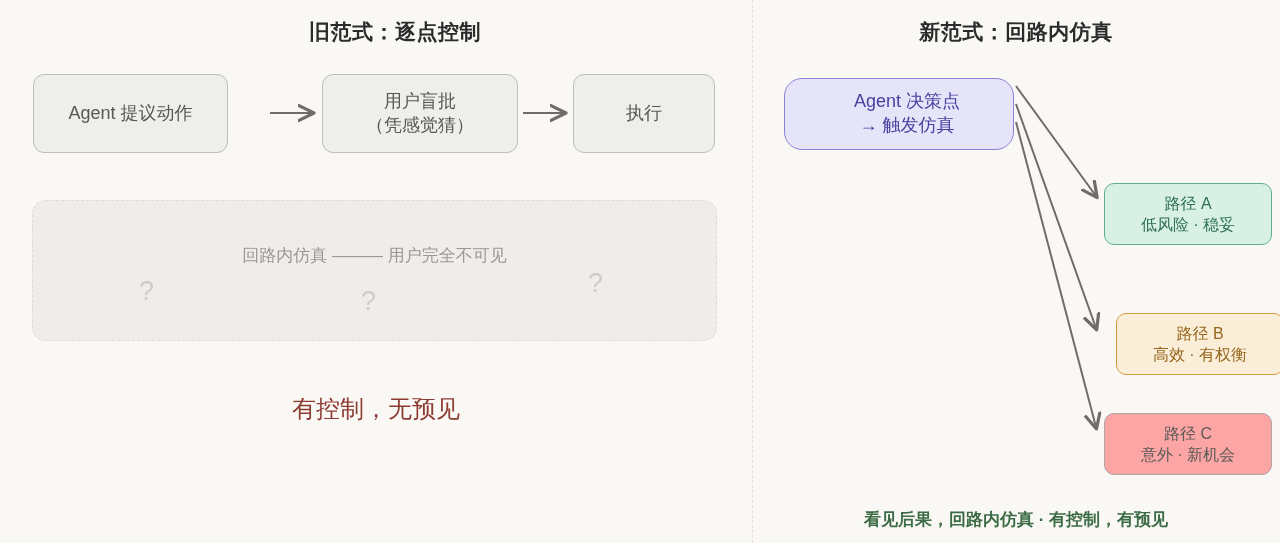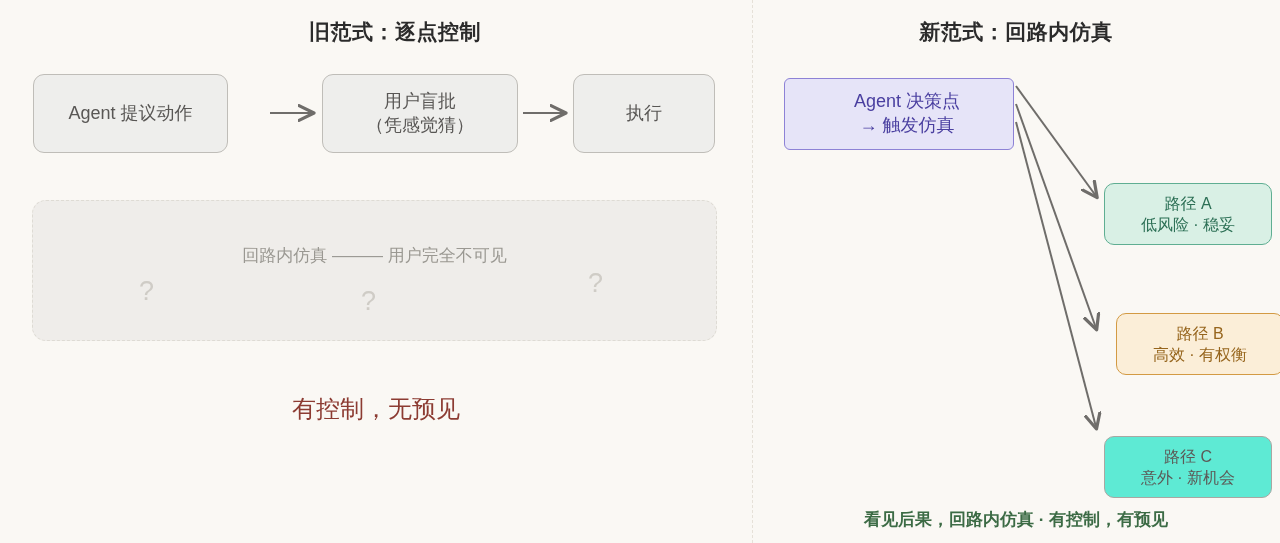--- a/index.html
+++ b/index.html
@@ -116,21 +116,21 @@
   
   #box-decision {
     left: 784px;
     top: 78px;
     width: 230px;
     height: 72px;
     background: #e6e4f8;
     border: 1.4px solid #8d82d6;
     color: #4a3fa0;
     font-size: 18px;
-    border-radius: 6px;
+    border-radius: 18px;
     padding-left: 16px;
   }
   #box-decision .l1 { font-weight: normal; }
 
   .path-box {
     width: 168px;
     height: 62px;
     font-size: 16px;
     border-radius: 10px;
     left: 1104px;
@@ -142,22 +142,22 @@
     color: #2c6f55;
   }
   #path-b {
     top: 313px;
     background: #fbeed8;
     border: 1.4px solid #d39a43;
     color: #96651d;
     margin-left: 12px;
   }
   #path-c {
-    top: 436px;
-    background: #5eead4;
+    top: 413px;
+    background: #fca5a5;
     border: 1.4px solid #a9a7a2;
     color: #5c5a57;
   }
 
   #right-verdict {
     position: absolute;
     left: 752px;
     top: 508px;
     width: 528px;
     text-align: center;

